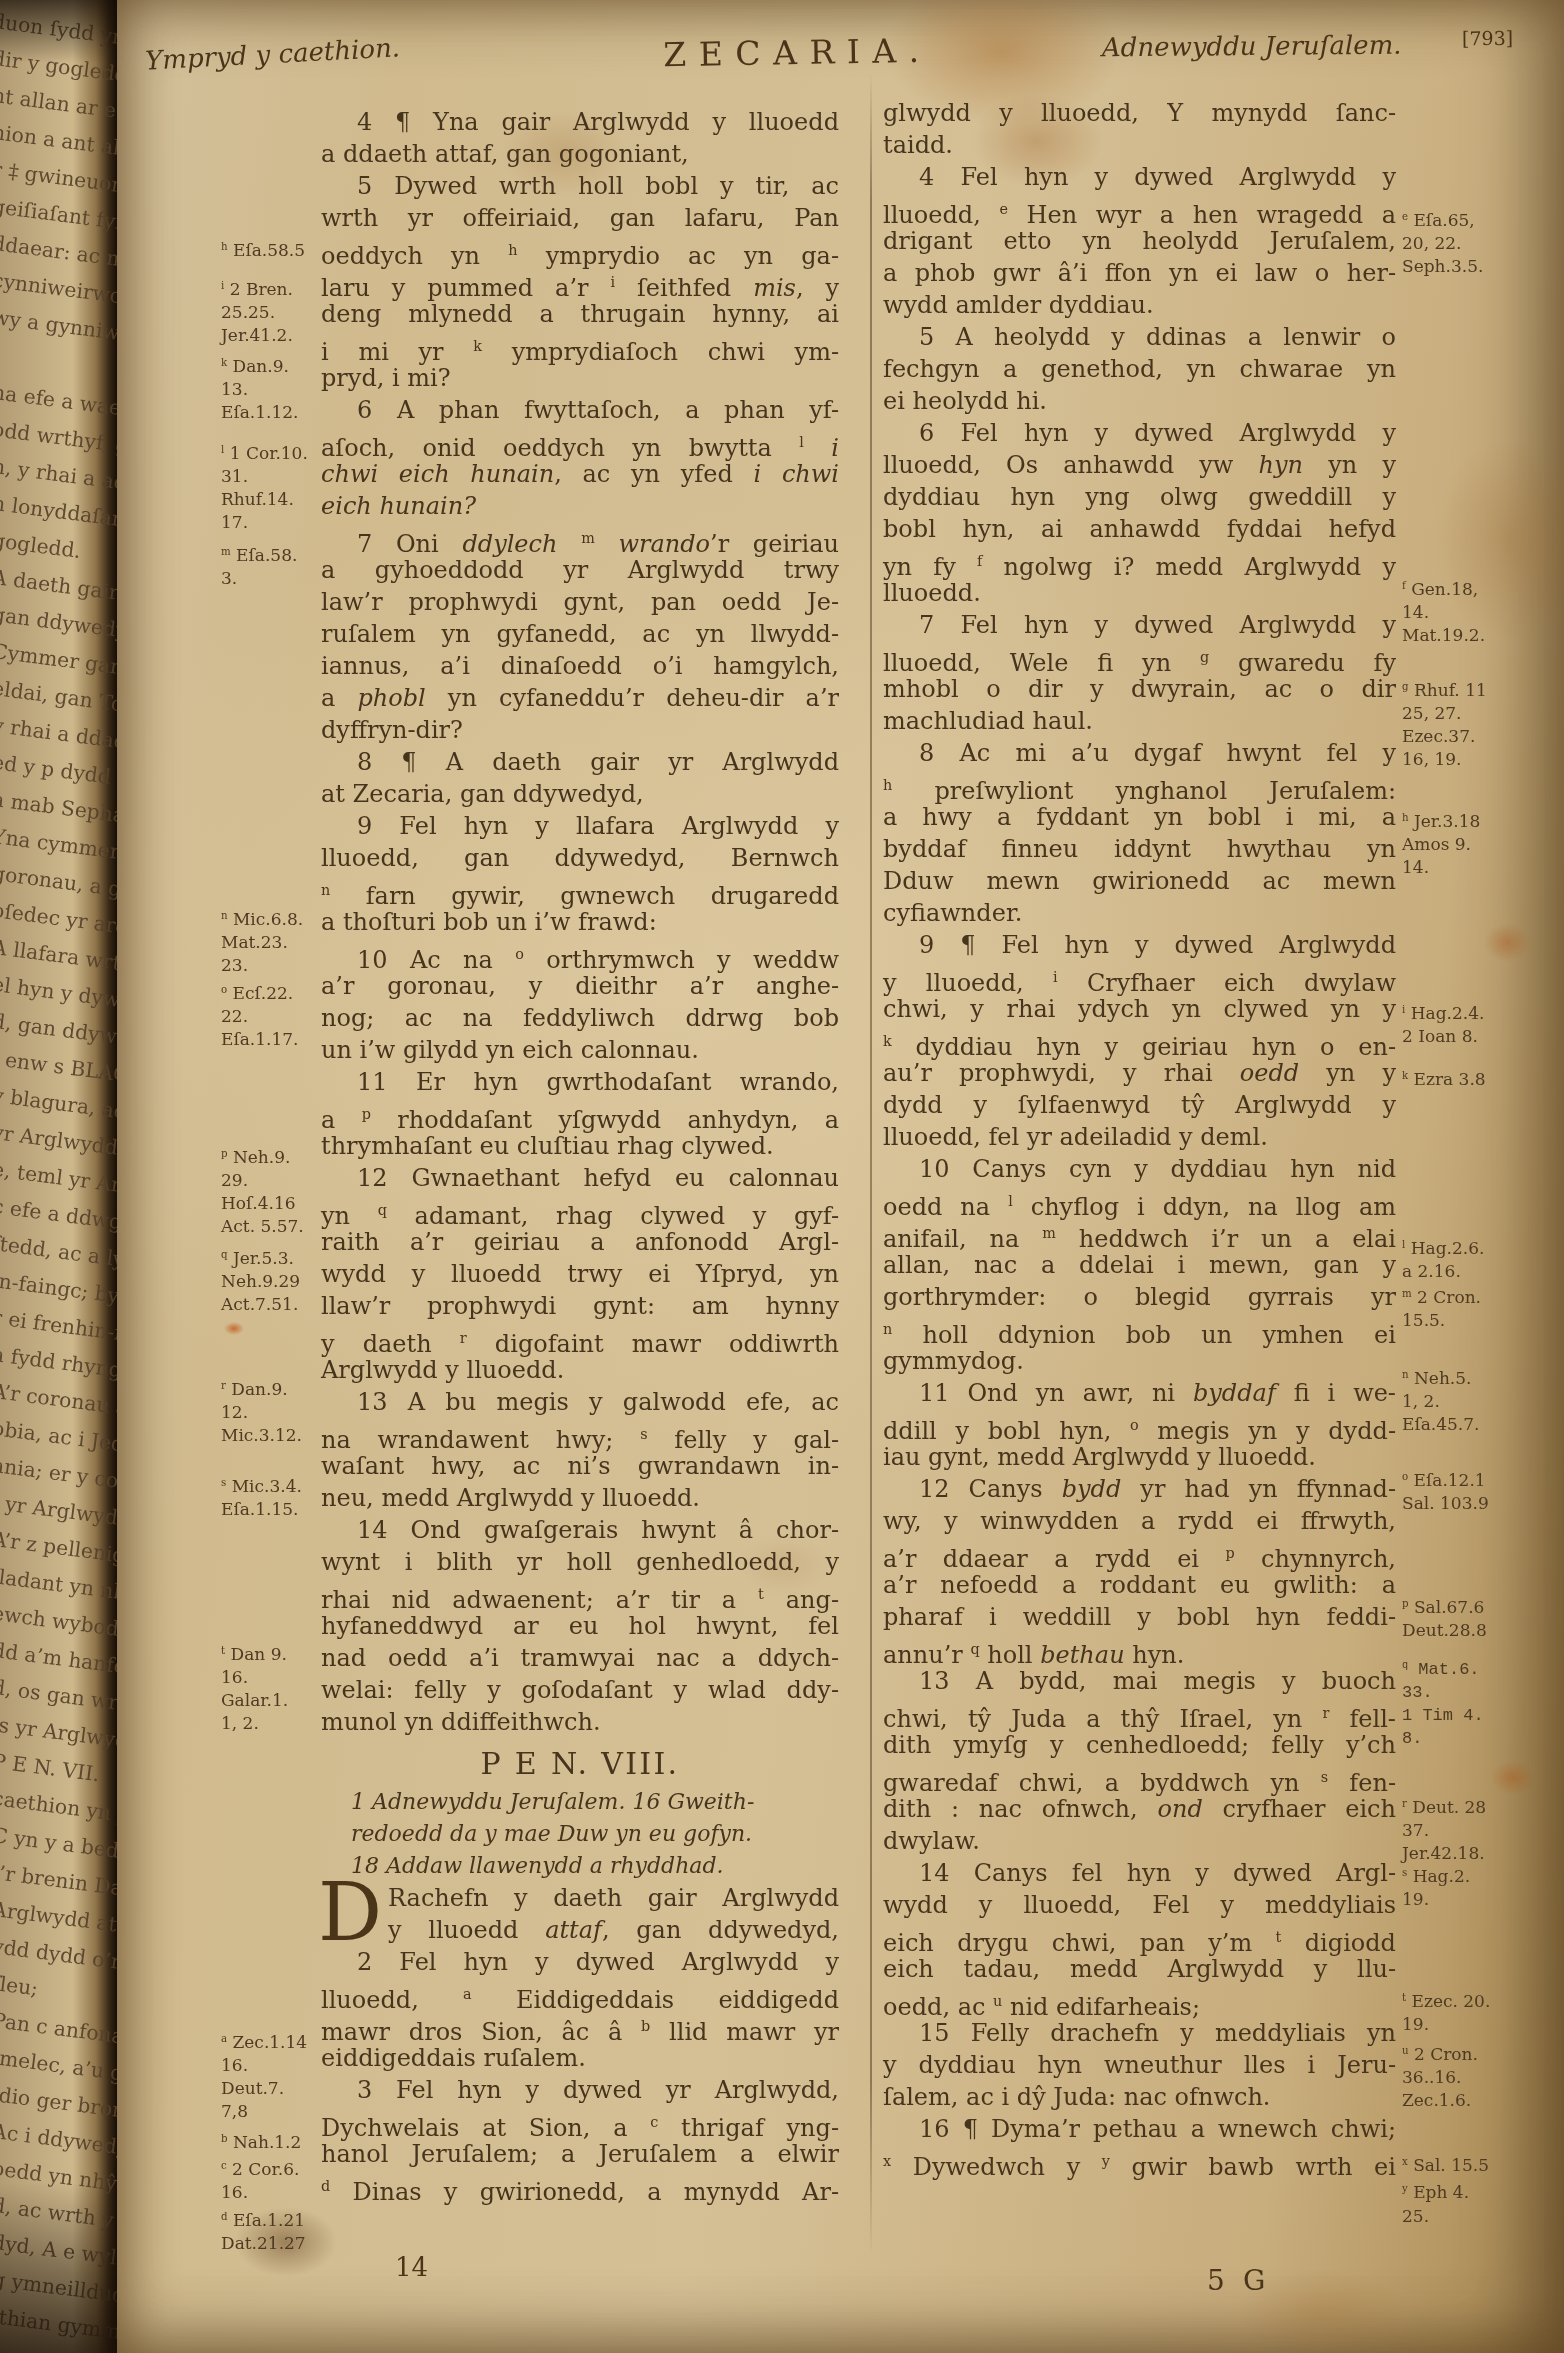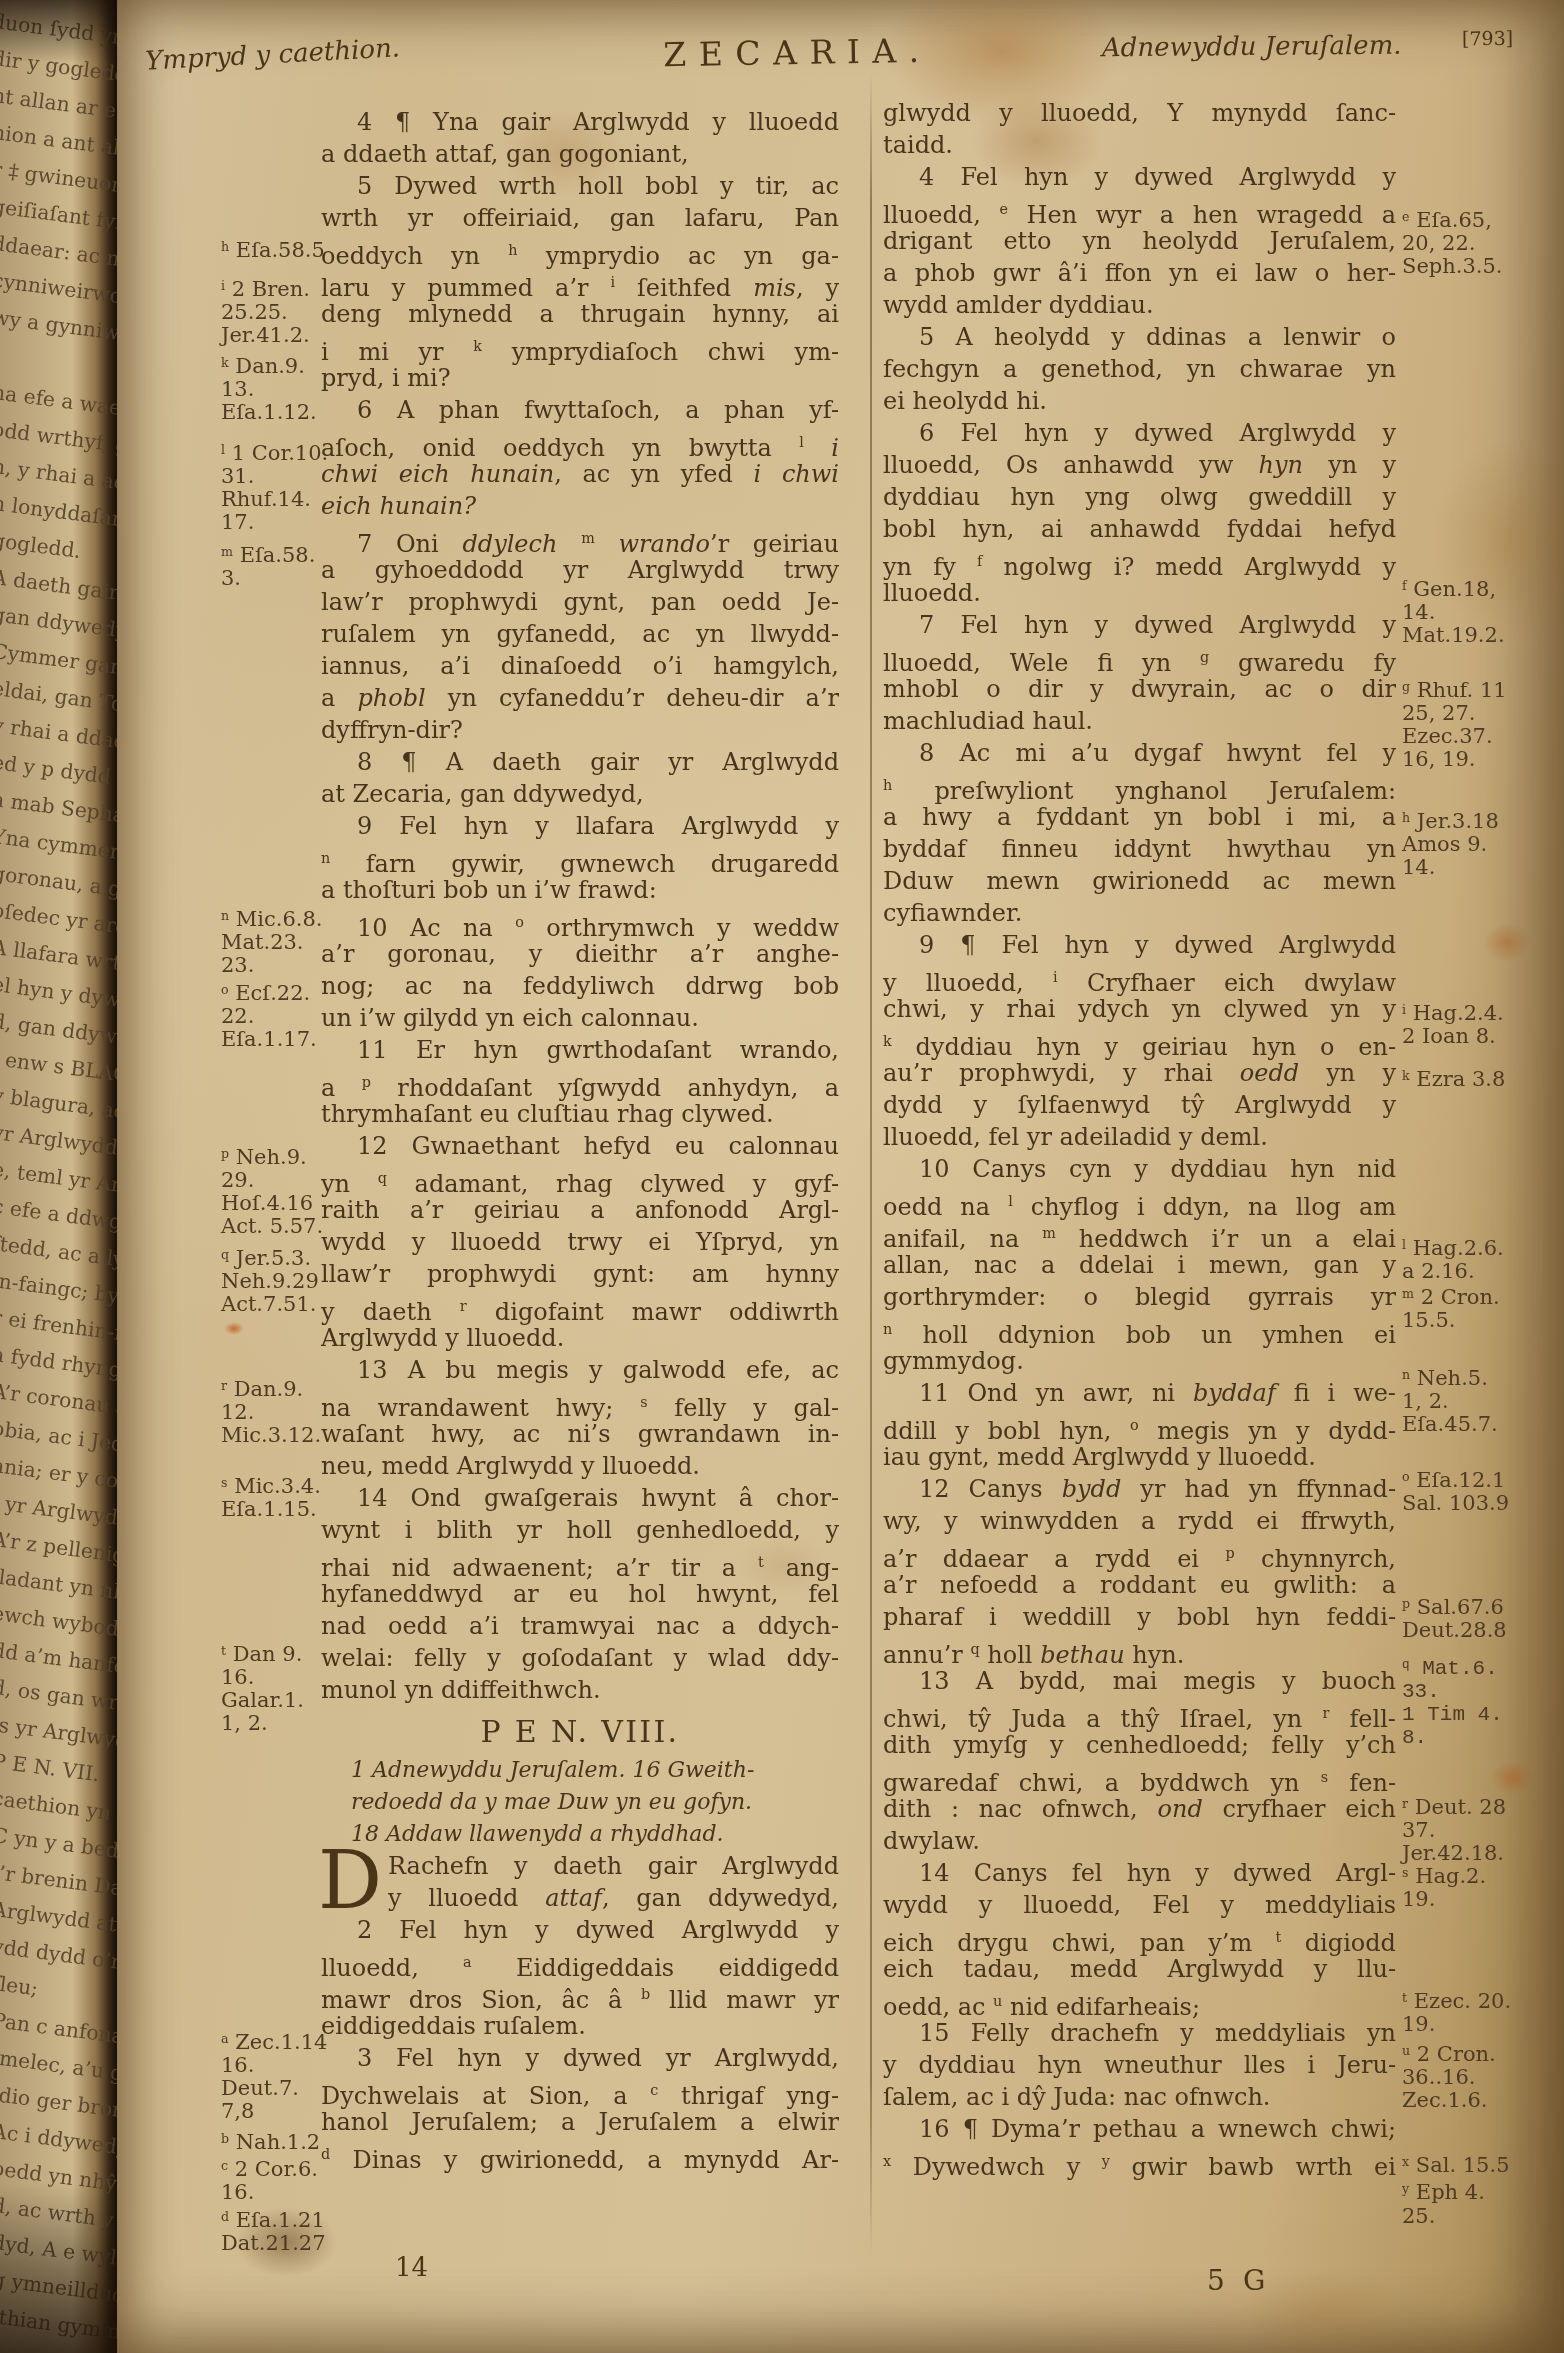--- a/index.html
+++ b/index.html
@@ -64,21 +64,21 @@
   .dropcap{
     position:absolute;left:-3.1px;top:-4.7px;font-size:80px;line-height:72px;color:#4a3519;
   }
   .dropblock .tl{padding-left:67px;}
   .col-rule{
     position:absolute;left:870px;top:72px;width:2.3px;height:2183px;
     background:linear-gradient(180deg,rgba(90,63,34,0),rgba(90,63,34,.55) 6%,rgba(90,63,34,.5) 55%,rgba(90,63,34,.55) 92%,rgba(90,63,34,0));
   }
   
   .note{
-    position:absolute;width:129px;font-size:21px;line-height:23px;
+    position:absolute;width:129px;font-size:17px;line-height:23px;
     color:#4e3a22;white-space:pre-line;
   }
   .notes-left .note{left:221px;}
   .notes-right .note{left:1402px;width:156px;}
   
   .signature{position:absolute;font-size:26px;color:#4a3519;}
   .sig-left{left:395px;top:2252px;}
   .sig-right{left:1207px;top:2264px;letter-spacing:4.7px;font-size:28px;}
 </style>
 </head>
@@ -190,20 +190,21 @@
     <div class="tl vstart">7 Oni <i>ddylech</i> <sup>m</sup> <i>wrando</i>’r geiriau</div>
     <div class="tl">a gyhoeddodd yr Arglwydd trwy</div>
     <div class="tl">law’r prophwydi gynt, pan oedd Je-</div>
     <div class="tl">ruſalem yn gyfanedd, ac yn llwydd-</div>
     <div class="tl">iannus, a’i dinaſoedd o’i hamgylch,</div>
     <div class="tl">a <i>phobl</i> yn cyfaneddu’r deheu-dir a’r</div>
     <div class="tl pend">dyffryn-dir?</div>
     <div class="tl vstart">8 ¶ A daeth gair yr Arglwydd</div>
     <div class="tl pend">at Zecaria, gan ddywedyd,</div>
     <div class="tl vstart">9 Fel hyn y llafara Arglwydd y</div>
+    <div class="tl">lluoedd, gan ddywedyd, Bernwch</div>
     <div class="tl"><sup>n</sup> farn gywir, gwnewch drugaredd</div>
     <div class="tl pend">a thoſturi bob un i’w frawd:</div>
     <div class="tl vstart">10 Ac na <sup>o</sup> orthrymwch y weddw</div>
     <div class="tl">a’r goronau, y dieithr a’r anghe-</div>
     <div class="tl">nog; ac na feddyliwch ddrwg bob</div>
     <div class="tl pend">un i’w gilydd yn eich calonnau.</div>
     <div class="tl vstart">11 Er hyn gwrthodaſant wrando,</div>
     <div class="tl">a <sup>p</sup> rhoddaſant yſgwydd anhydyn, a</div>
     <div class="tl pend">thrymhaſant eu cluſtiau rhag clywed.</div>
     <div class="tl vstart">12 Gwnaethant hefyd eu calonnau</div>

